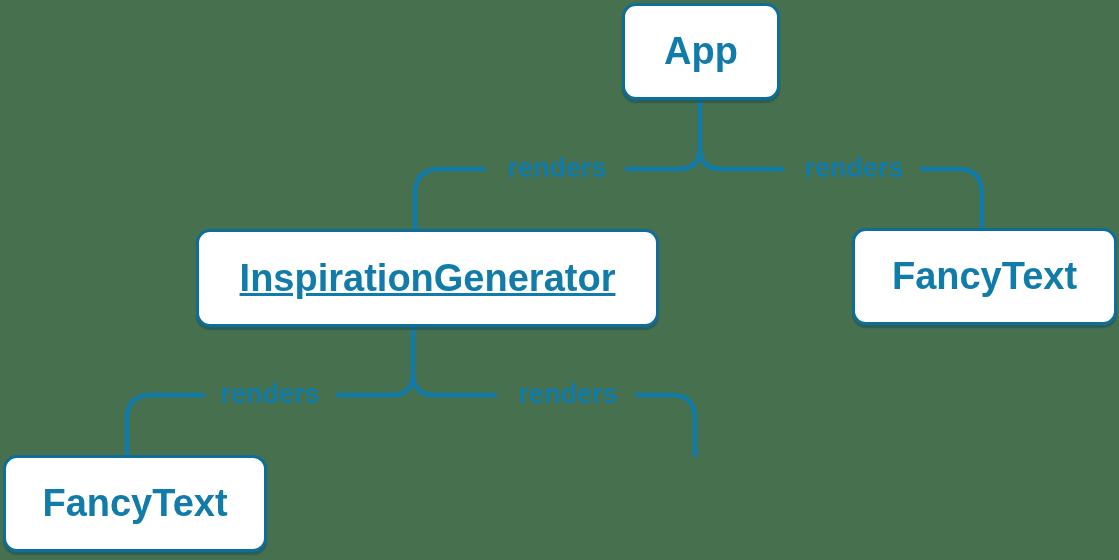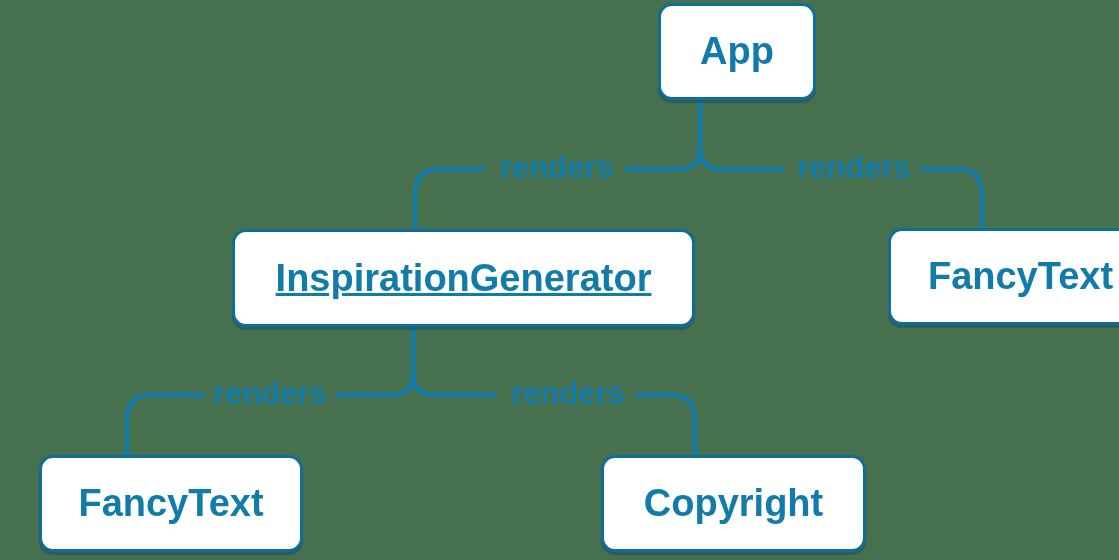--- a/index.html
+++ b/index.html
@@ -36,32 +36,31 @@
     border: 3px solid var(--node-border);
     border-radius: 14px;
     display: flex;
     align-items: center;
     justify-content: center;
     color: var(--accent);
     font-size: 38px;
     font-weight: 700;
     white-space: nowrap;
     box-shadow: 0 3px 1px rgba(10, 70, 105, 0.45);
-    margin-left: 36px;
   }
   .node-app        { left: 622px; top: 3px;   width: 158px; height: 97px; }
   .node-ig         { left: 196px; top: 229px; width: 463px; height: 98px; text-decoration: underline; }
   .node-ft-right   { left: 852px; top: 228px; width: 265px; height: 97px; }
   .node-ft-left    { left: 3px;   top: 455px; width: 264px; height: 97px; }
   .node-copyright  { left: 565px; top: 455px; width: 265px; height: 97px; }
   .edge-label {
     position: absolute;
     transform: translate(-50%, -50%);
     color: var(--accent);
-    font-size: 31px;
+    font-size: 27px;
     font-weight: 700;
     white-space: nowrap;
   }
   .lbl-app-ig       { left: 557px; top: 168px; }
   .lbl-app-ft       { left: 854px; top: 168px; }
   .lbl-ig-ft        { left: 270px; top: 394px; }
   .lbl-ig-copyright { left: 568px; top: 394px; }
 </style>
 </head>
 <body>
@@ -94,23 +93,20 @@
   </div>
 
   <div class="node node-ft-right">
     <span>FancyText</span>
   </div>
 
   <div class="node node-ft-left">
     <span>FancyText</span>
   </div>
 
-  <div class="node node-copyright">
-    <span>Copyright</span>
-  </div>
 
   <div class="edge-label lbl-app-ig">renders</div>
 
   <div class="edge-label lbl-app-ft">renders</div>
 
   <div class="edge-label lbl-ig-ft">renders</div>
 
   <div class="edge-label lbl-ig-copyright">renders</div>
 
 </div>

